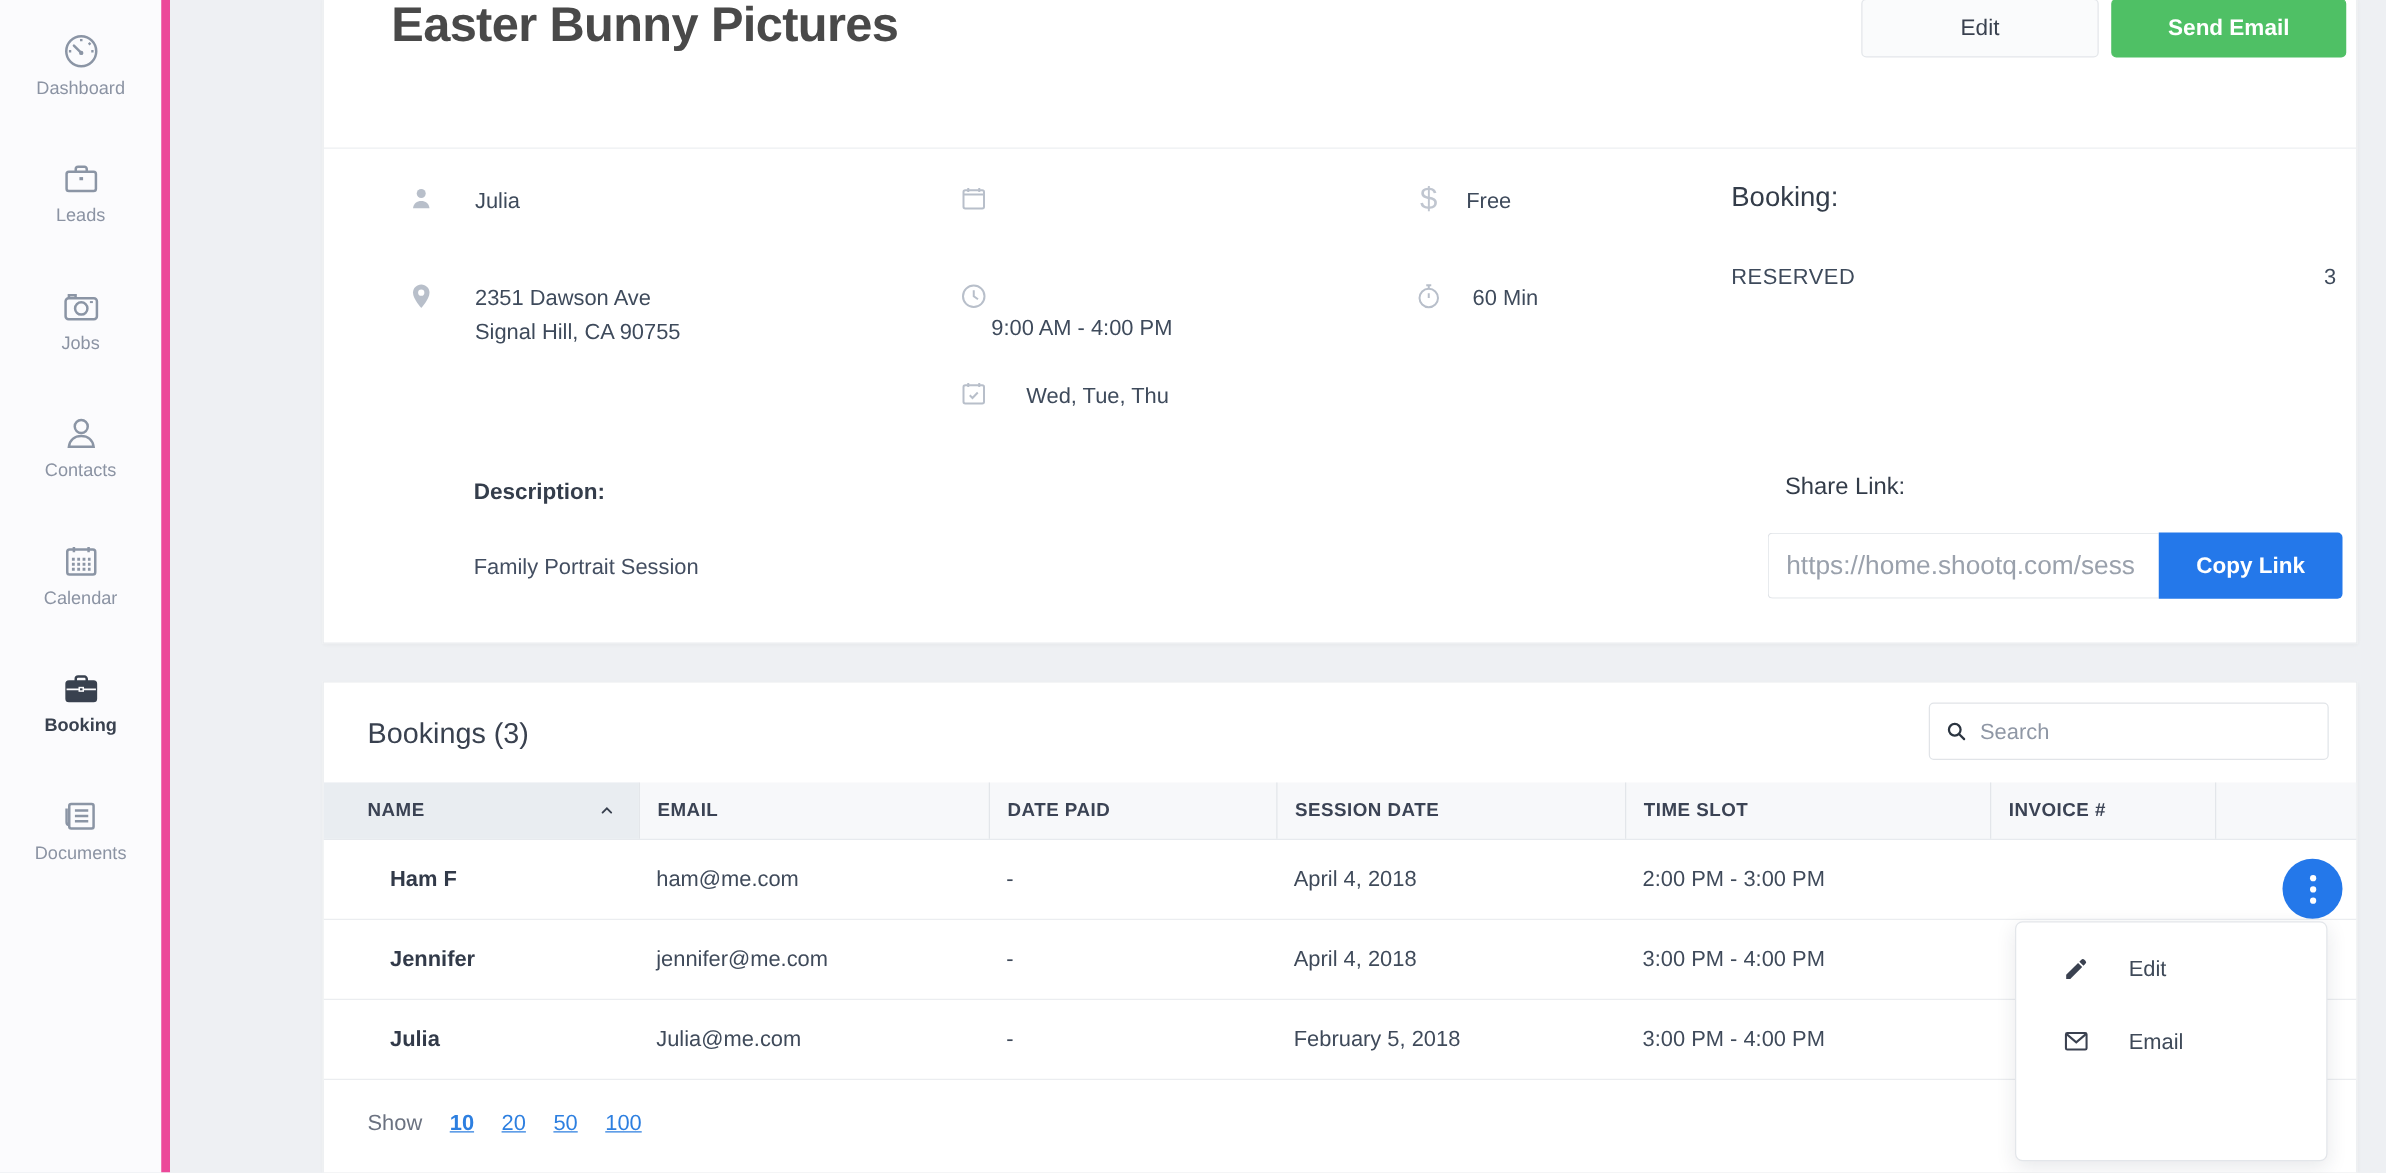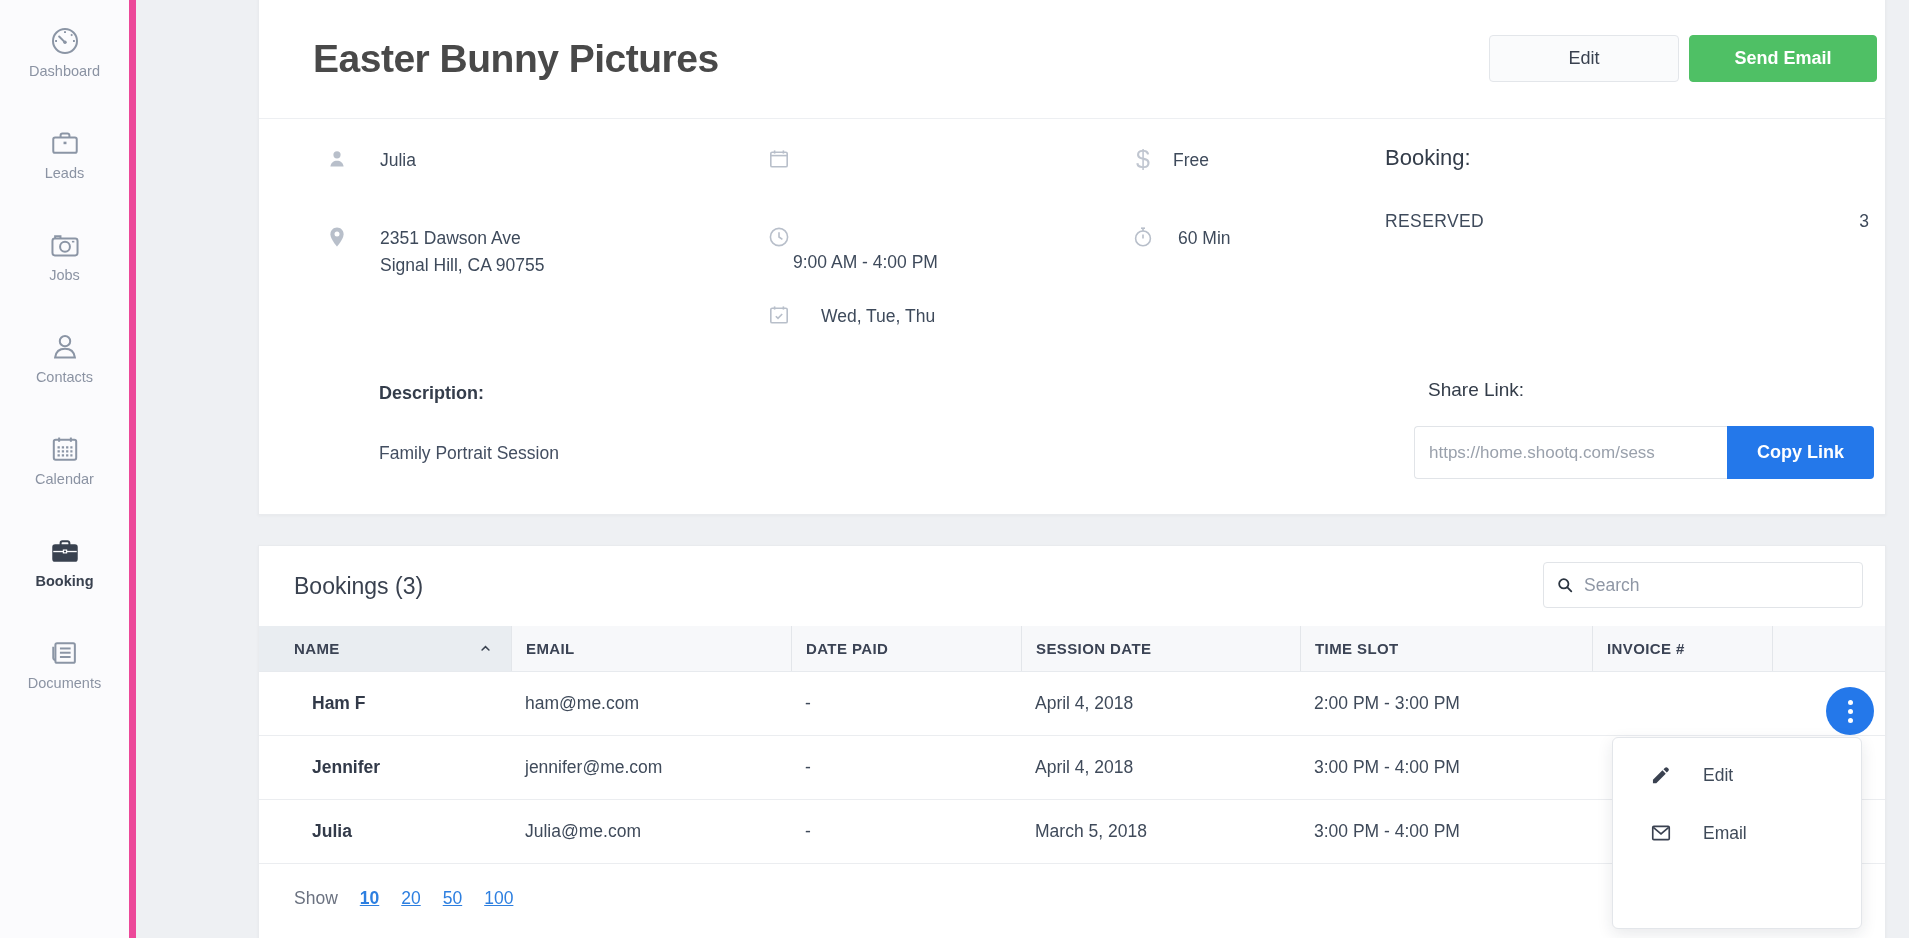--- a/index.html
+++ b/index.html
@@ -23,42 +23,42 @@
   .nav-label { margin-top:5px; font-size:14.5px; color:#8b93a3; }
   .nav-item.active .nav-icon { color:#39414f; }
   .nav-item.active .nav-label { color:#39414f; font-weight:bold; }
 
   
   .card { position:absolute; background:#fff; border:1px solid #e9ebee; box-shadow:0 1px 3px rgba(40,50,60,.04); }
   #card1 { left:258px; top:-2px; width:1628px; height:517px; }
   #card2 { left:258px; top:545px; width:1628px; height:394px; }
 
   
-  .card1-header { height:120px; border-bottom:1px solid #edeff2; display:flex; align-items:center; padding:0 8px 0 54px;gap:48px; }
+  .card1-header { height:120px; border-bottom:1px solid #edeff2; display:flex; padding:0 8px 0 54px;gap:48px; }
   .page-title { font-size:39px; font-weight:bold; color:#494949; letter-spacing:-0.5px; }
   .header-buttons { margin-left:auto; display:flex; gap:10px; }
   .btn { height:47px; border-radius:4px; font-size:18px; display:flex; align-items:center; justify-content:center; cursor:pointer; font-family:inherit; }
   .btn-edit { width:190px; background:#fafbfc; border:1px solid #e3e6ea; color:#39414f; }
   .btn-green { width:188px; background:#4fc065; border:1px solid #4fc065; color:#fff; font-weight:bold; }
 
   
   .detail-entry { position:absolute; display:flex; }
   .detail-icon { width:28px; color:#b8bfca; display:flex; justify-content:center; flex-shrink:0; }
   .detail-icon svg { width:24px; height:24px; }
   .detail-text { font-size:17.5px; color:#3e4a5b; line-height:27px; }
   .dollar-glyph { font-size:25px; line-height:25px; color:#c0c6d0; font-weight:normal; }
   .booking-col-label { position:absolute; left:1126px; top:146px; font-size:22px; color:#333c49; }
   .booking-status-row { position:absolute; left:1126px; top:212px; width:484px; display:flex; justify-content:space-between; font-size:17.5px; color:#3e4a5b; }
 
   .desc-label { position:absolute; left:120px; top:384px; font-size:18px; font-weight:bold; color:#343d4b; }
   .desc-value { position:absolute; left:120px; top:444px; font-size:17.5px; color:#434e61; }
 
   .share-label { position:absolute; left:1169px; top:380px; font-size:19px; color:#333c49; }
   .share-group { position:absolute; left:1155px; top:427px; width:460px; height:53px; display:flex; }
-  .share-input { flex:1; border:1px solid #e1e4e8; border-right:none; border-radius:4px 0 0 4px; padding:0 14px; font-size:17px; color:#9aa1ac; font-family:inherit; outline:none; background:#fff; }
+  .share-input { flex:1; border:1px solid #e1e4e8; border-right:none; border-radius:4px 0 0 4px; padding:0 14px; font-size:21px; color:#9aa1ac; font-family:inherit; outline:none; background:#fff; }
   .btn-copy { width:147px; background:#2478ea; color:#fff; border:none; border-radius:0 4px 4px 0; font-size:18px; font-weight:bold; cursor:pointer; font-family:inherit; }
 
   
   .bookings-title { position:absolute; left:35px; top:27px; font-size:23px; color:#39414f; }
   .search-box { position:absolute; left:1284px; top:16px; width:320px; height:46px; background:#fff; border:1px solid #e1e4e8; border-radius:4px; display:flex; align-items:center; padding:0 12px; }
   .search-box svg { width:18px; height:18px; color:#2b3440; flex-shrink:0; }
   .search-box input { border:none; outline:none; margin-left:10px; font-size:17.5px; color:#39414f; width:100%; font-family:inherit; background:transparent; }
   .search-box input::placeholder { color:#8f97a5; }
 
   .table { position:absolute; left:0; top:80px; width:1626px; }
@@ -319,21 +319,21 @@
       <div class="td c2">-</div>
       <div class="td c3">April 4, 2018</div>
       <div class="td c4">3:00 PM - 4:00 PM</div>
       <div class="td c5"></div>
       <div class="td c6"></div>
     </div>
     <div class="trow">
       <div class="td c0">Julia</div>
       <div class="td c1">Julia@me.com</div>
       <div class="td c2">-</div>
-      <div class="td c3">March 5, 2018</div>
+      <div class="td c3">February 5, 2018</div>
       <div class="td c4">3:00 PM - 4:00 PM</div>
       <div class="td c5"></div>
       <div class="td c6"></div>
     </div>
   </div>
 
   <div class="table-footer">
     <span class="show-label">Show</span>
     <span class="page-link">10</span>
     <span class="page-link inactive">20</span>

